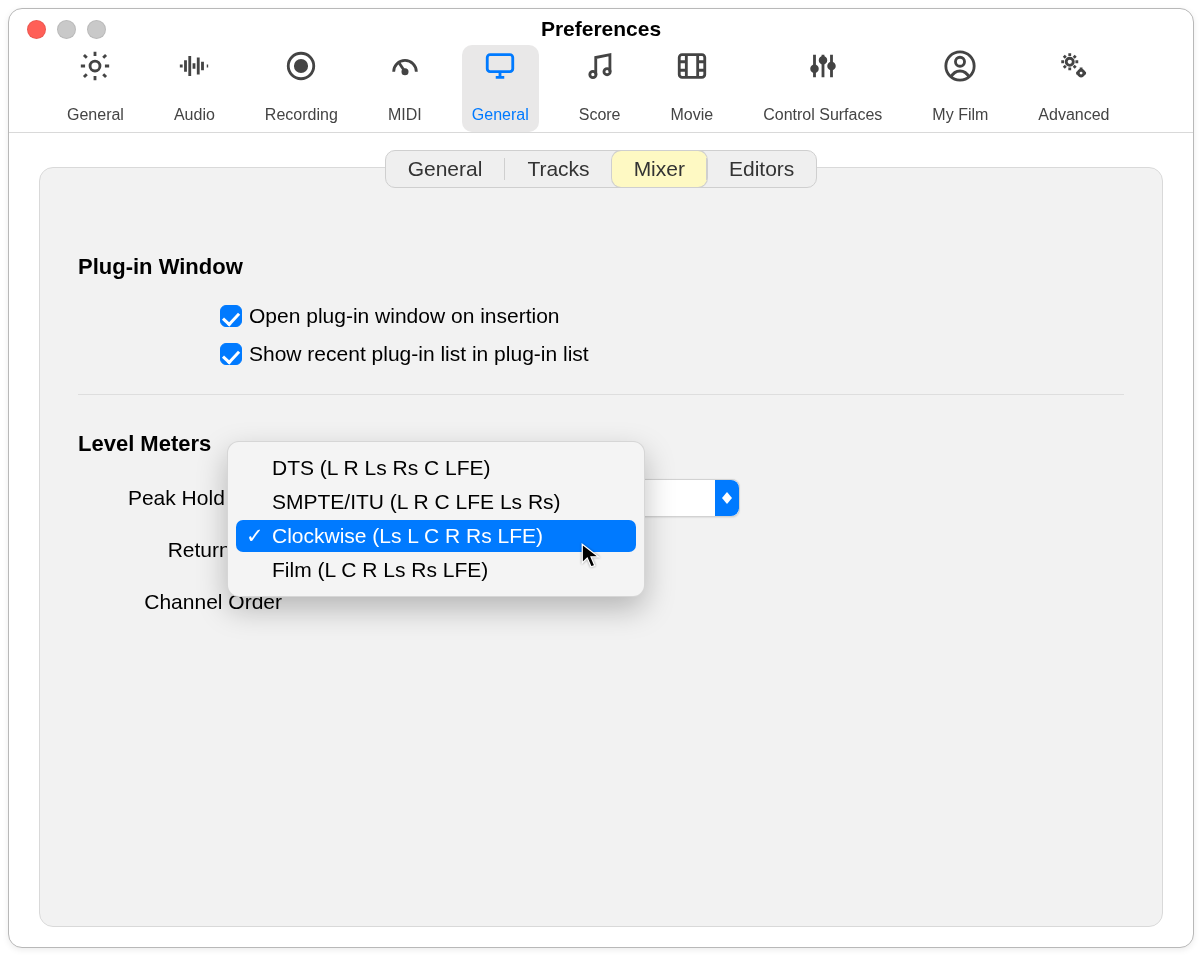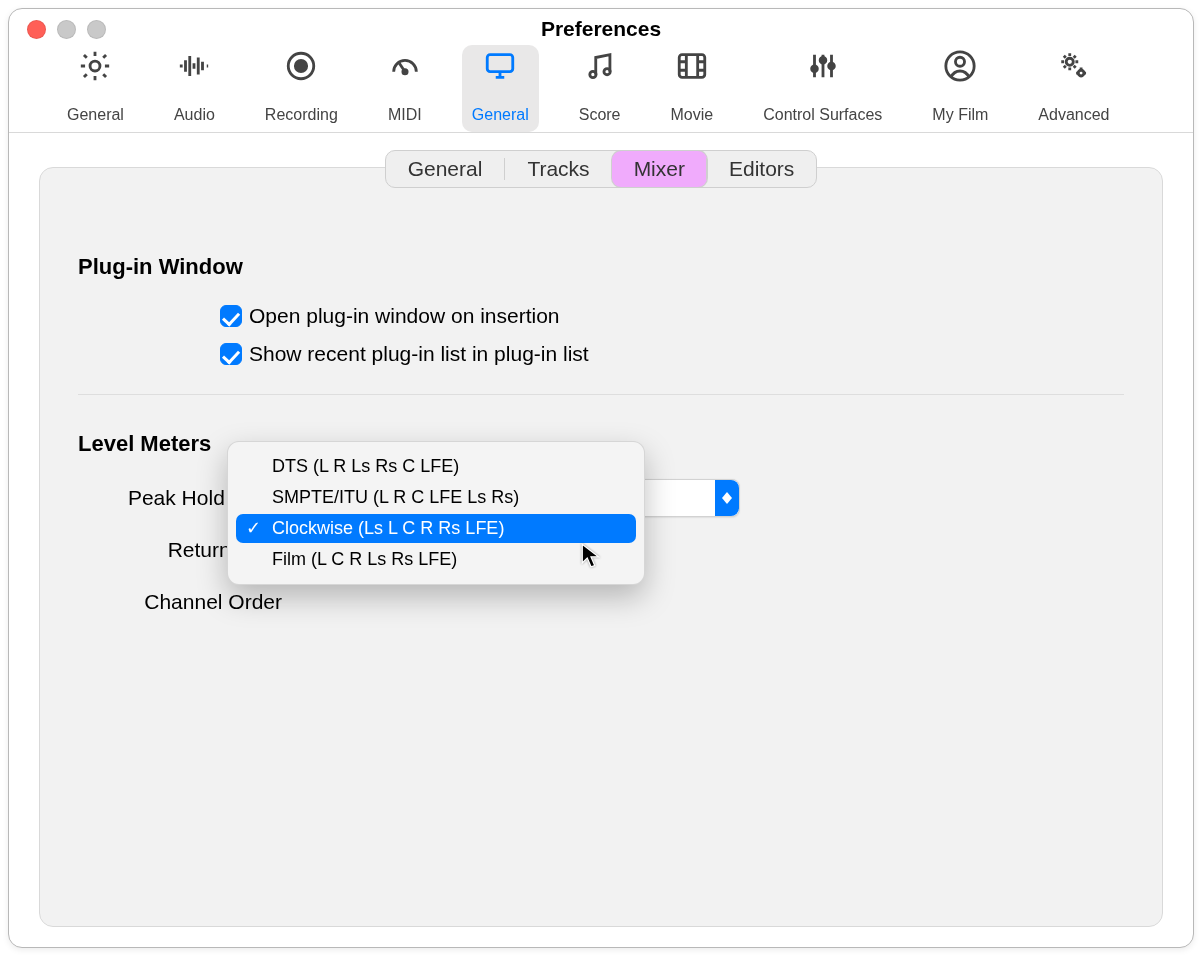--- a/index.html
+++ b/index.html
@@ -82,21 +82,21 @@
   }
   .seg button{
     all:unset;
     font: inherit;
     padding:6px 22px;
     color:#333;
     cursor:default;
   }
   .seg .divider{width:1px;height:22px;background:#cfcfcf;}
   .seg button.active{
-    background:#f0abfc;
+    background:#fef9c3;
     border-radius:9px;
     box-shadow:0 0 0 1px #cfcfcf;
     margin:0 -1px;
   }
 
   .body{
     padding:50px 38px 0 38px;
   }
   .section-title{font-weight:700; font-size:22px; margin-bottom:22px;margin-top:36px;}
   .inner{
@@ -131,21 +131,21 @@
     position:absolute;
     background:#f4f4f4;
     border:1px solid rgba(0,0,0,.12);
     border-radius:12px;
     box-shadow:0 12px 30px rgba(0,0,0,.25);
     padding:8px 0;
   }
   .menu-item{
     display:flex;align-items:flex-end;
     gap:10px;
-    font-size:18px;
+    font-size:21px;
     padding:4px 22px 4px 36px;
     position:relative;
     margin:2px 8px;
     border-radius:7px;
     cursor:default;
   }
   .menu-item .check{position:absolute;left:10px;}
   .menu-item.highlight{background:var(--accent);color:#fff;}
 
   .cursor{position:absolute;width:20px;height:24px;}

